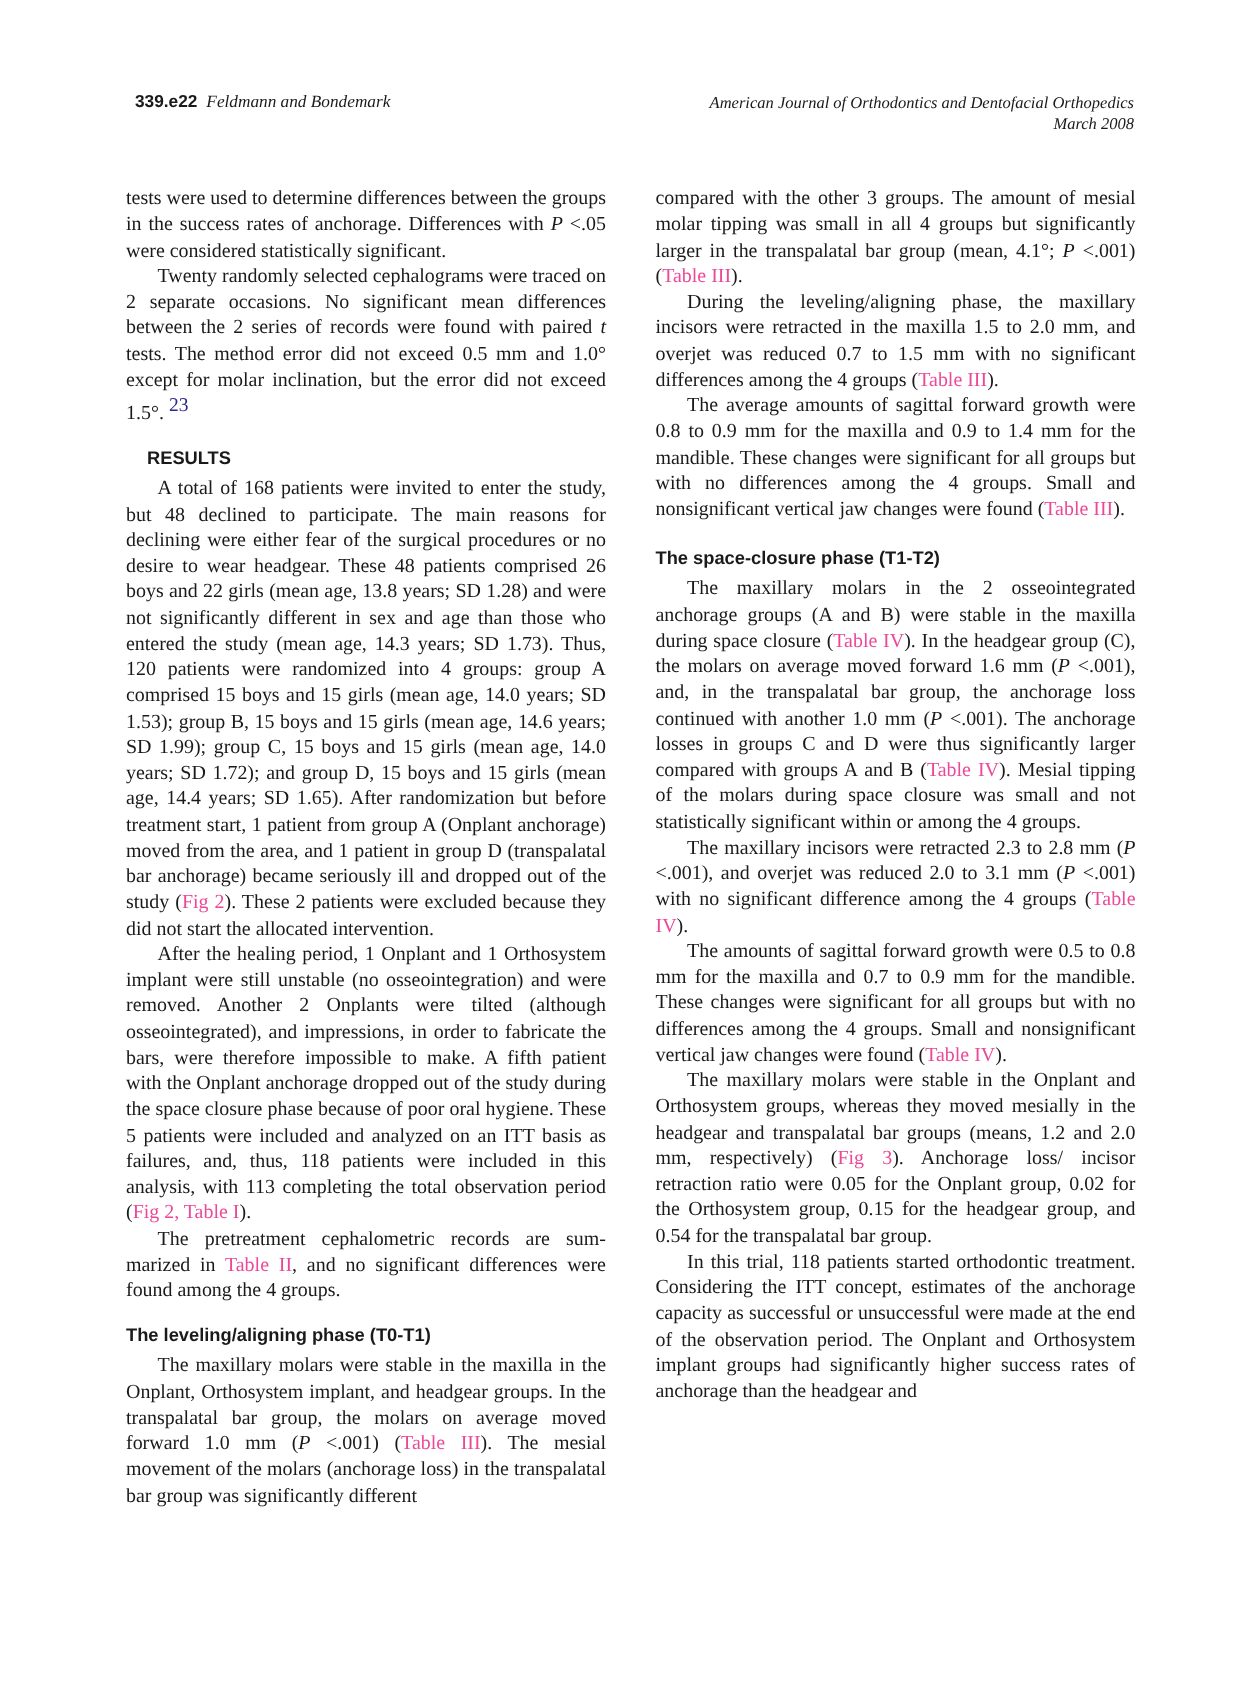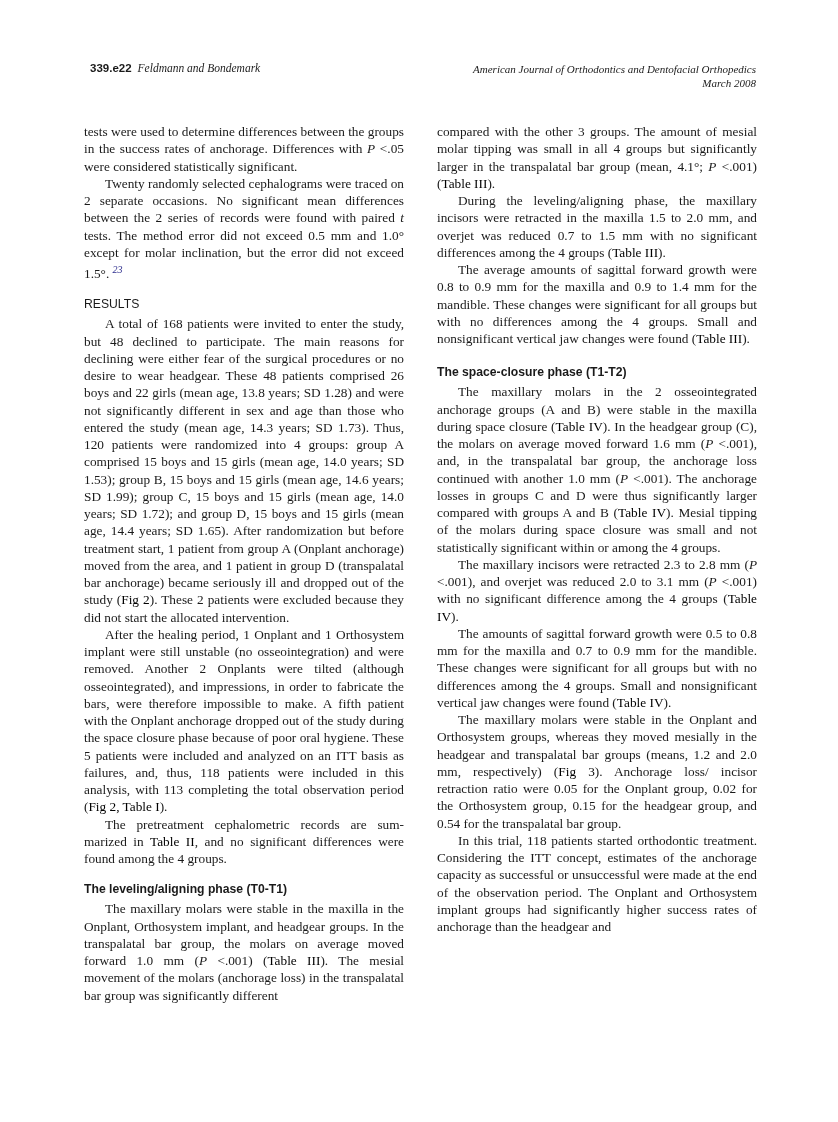--- a/index.html
+++ b/index.html
@@ -8,27 +8,27 @@
   .hdr-left { position: absolute; left: 6px; top: 0; font-size: 11.5px; white-space: nowrap; }
   .hdr-pageno { font-family: "Liberation Sans", sans-serif; font-weight: bold; font-size: 11.5px; }
   .hdr-authors { font-family: "Liberation Serif", serif; font-style: italic; font-size: 11.5px; margin-left: 6px; }
   .hdr-right { position: absolute; right: 0; top: 0; text-align: right; font-family: "Liberation Serif", serif; font-style: italic; font-size: 11px; line-height: 14px; }
   .column { position: absolute; top: 123px; width: 320px; font-family: "Liberation Serif", serif; font-size: 13.3px; line-height: 17.25px; text-align: justify; }
   .col-left { left: 84px; }
   .col-right { left: 437px; }
   .column p { margin: 0; text-indent: 21px; hyphens: manual; }
   .column p.noindent { text-indent: 0; }
   .heading { font-family: "Liberation Sans", sans-serif; font-size: 12.2px; line-height: 17px; margin: 0; text-indent: 0; text-align: left; color: #1a1a1a; }
-  .heading.bold { font-weight: normal; }
+  .heading.bold { font-weight: bold; margin-left: 14px; }
   .heading.gap-before { margin-top: 14px; }
   .heading.gap-before-lg { margin-top: 17px; }
   .heading + p { margin-top: 2px; }
-  .link { color: #000000; }
+  .link { color: #ec4899; }
   .ital { font-style: italic; }
-  .sup { font-size: 10px; vertical-align: 5px; color: #2b2b8c; font-style: italic; }
+  .sup { font-size: 13px; vertical-align: 5px; color: #2b2b8c; }
 </style>
 </head>
 <body>
 
 <div class="page-header">
   <div class="hdr-left">
     <span class="hdr-pageno">339.e22</span><span class="hdr-authors">Feldmann and Bondemark</span>
   </div>
   <div class="hdr-right">
     <div>American Journal of Orthodontics and Dentofacial Orthopedics</div>

